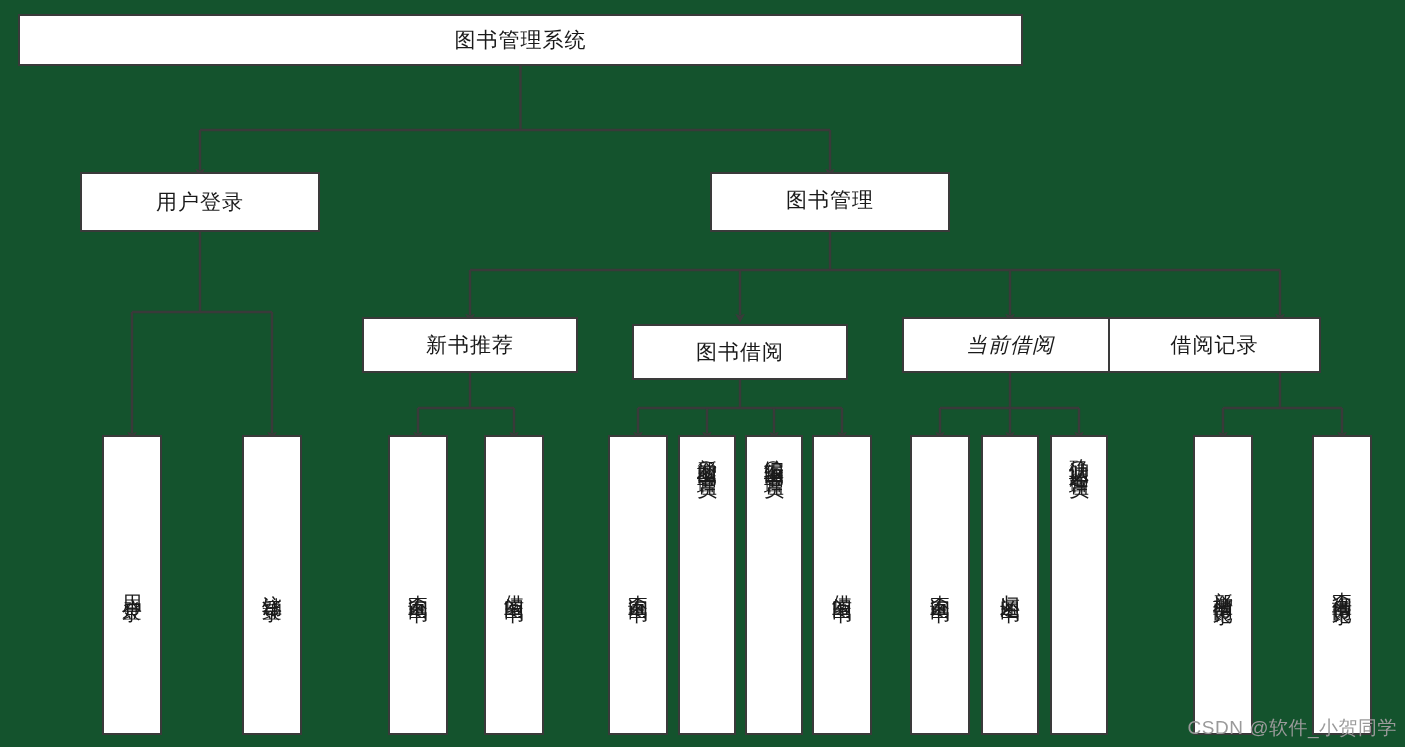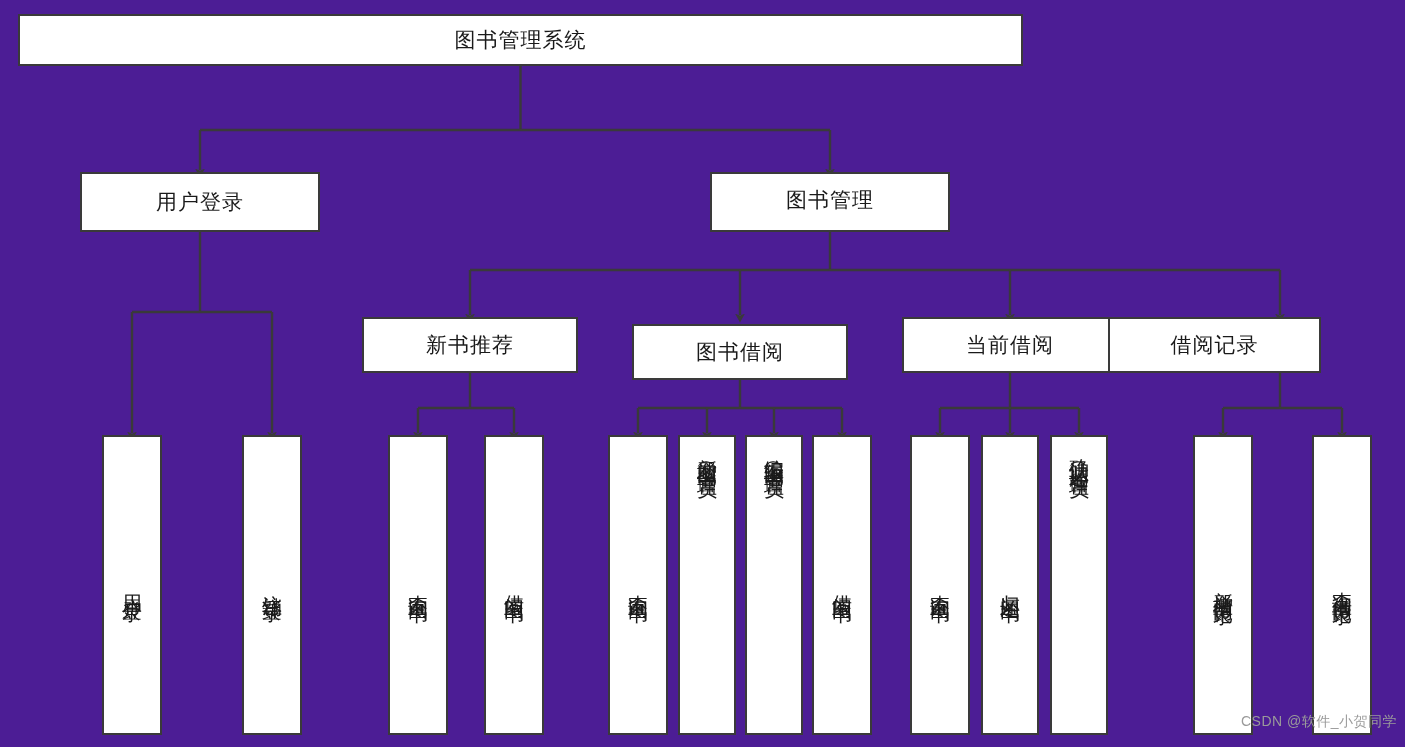--- a/index.html
+++ b/index.html
@@ -7,21 +7,21 @@
     padding: 0;
     background: #ffffff;
   }
   body {
     font-family: "Liberation Sans", "DejaVu Sans", sans-serif;
   }
   #diagram-root {
     position: relative;
     width: 1405px;
     height: 747px;
-    background: #4c1d95;
+    background: #14532d;
     overflow: hidden;
   }
   svg.connectors {
     position: absolute;
     left: 0;
     top: 0;
     width: 1405px;
     height: 747px;
   }
   .node-box {
@@ -57,22 +57,22 @@
     color: #1a1a1a;
     letter-spacing: 3px;
     white-space: nowrap;
   }
   .hlabel {
     white-space: nowrap;
   }
   .watermark {
     position: absolute;
     right: 8px;
-    bottom: 16px;
-    font-size: 14px;
+    bottom: 6px;
+    font-size: 19px;
     color: #9a9a9a;
     letter-spacing: 0.5px;
     white-space: nowrap;
     user-select: none;
   }
 </style>
 </head>
 <body>
 
 <div id="diagram-root">
@@ -129,21 +129,21 @@
       </div>
       <div class="node-box horizontal" style="left: 710px; top: 172px; width: 240px; height: 60px; font-family: Liberation Mono, monospace;">
         <span class="hlabel">图书管理</span>
       </div>
       <div class="node-box horizontal" style="left: 362px; top: 317px; width: 216px; height: 56px; text-align: right;">
         <span class="hlabel">新书推荐</span>
       </div>
       <div class="node-box horizontal" style="left: 632px; top: 324px; width: 216px; height: 56px;">
         <span class="hlabel">图书借阅</span>
       </div>
-      <div class="node-box horizontal" style="left: 902px; top: 317px; width: 216px; height: 56px;">
+      <div class="node-box horizontal" style="left: 902px; top: 317px; width: 216px; height: 56px; font-style: italic;">
         <span class="hlabel">当前借阅</span>
       </div>
       <div class="node-box horizontal" style="left: 1108px; top: 317px; width: 213px; height: 56px;">
         <span class="hlabel">借阅记录</span>
       </div>
       <div class="node-box vertical centered" style="left: 102px; top: 435px; width: 60px; height: 300px;">
         <span class="vlabel">用户登录</span>
       </div>
       <div class="node-box vertical centered" style="left: 242px; top: 435px; width: 60px; height: 300px;">
         <span class="vlabel">注销登录</span>

